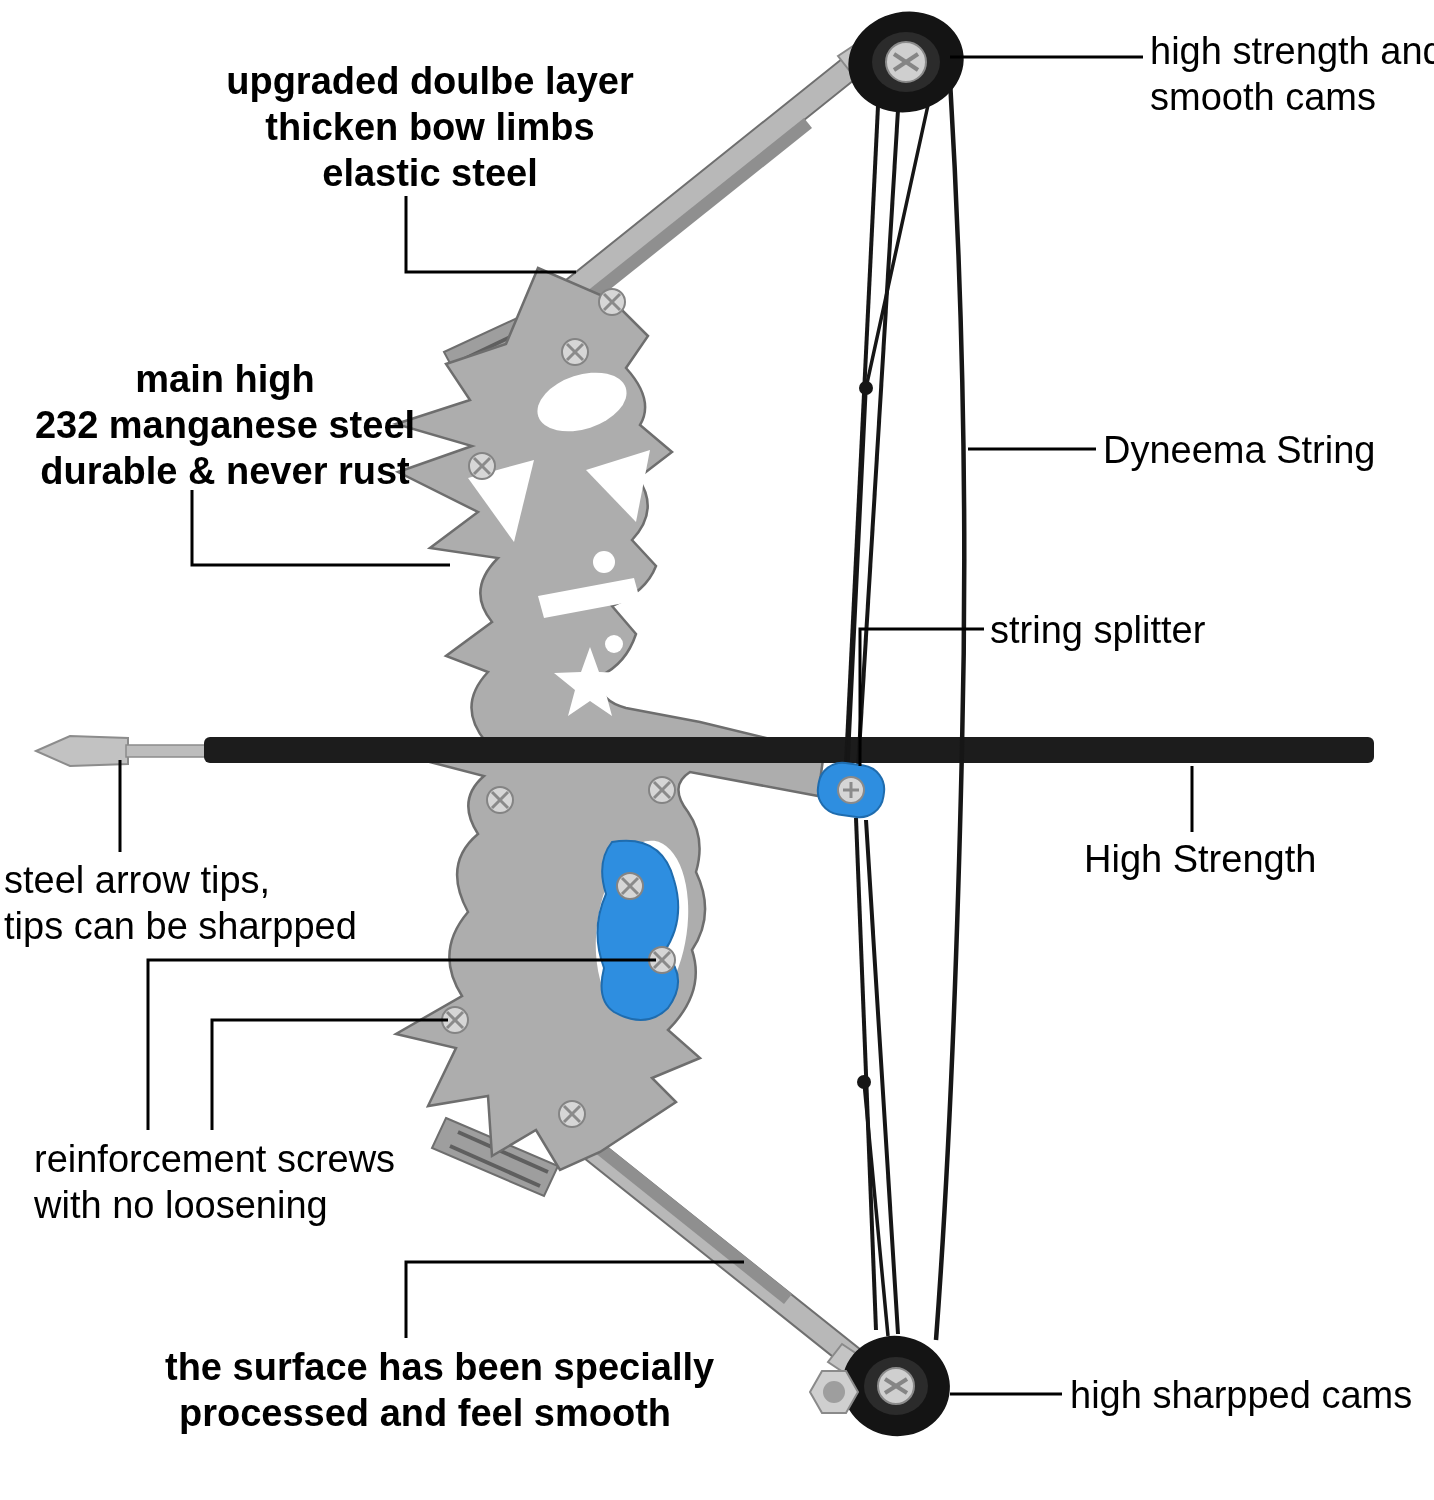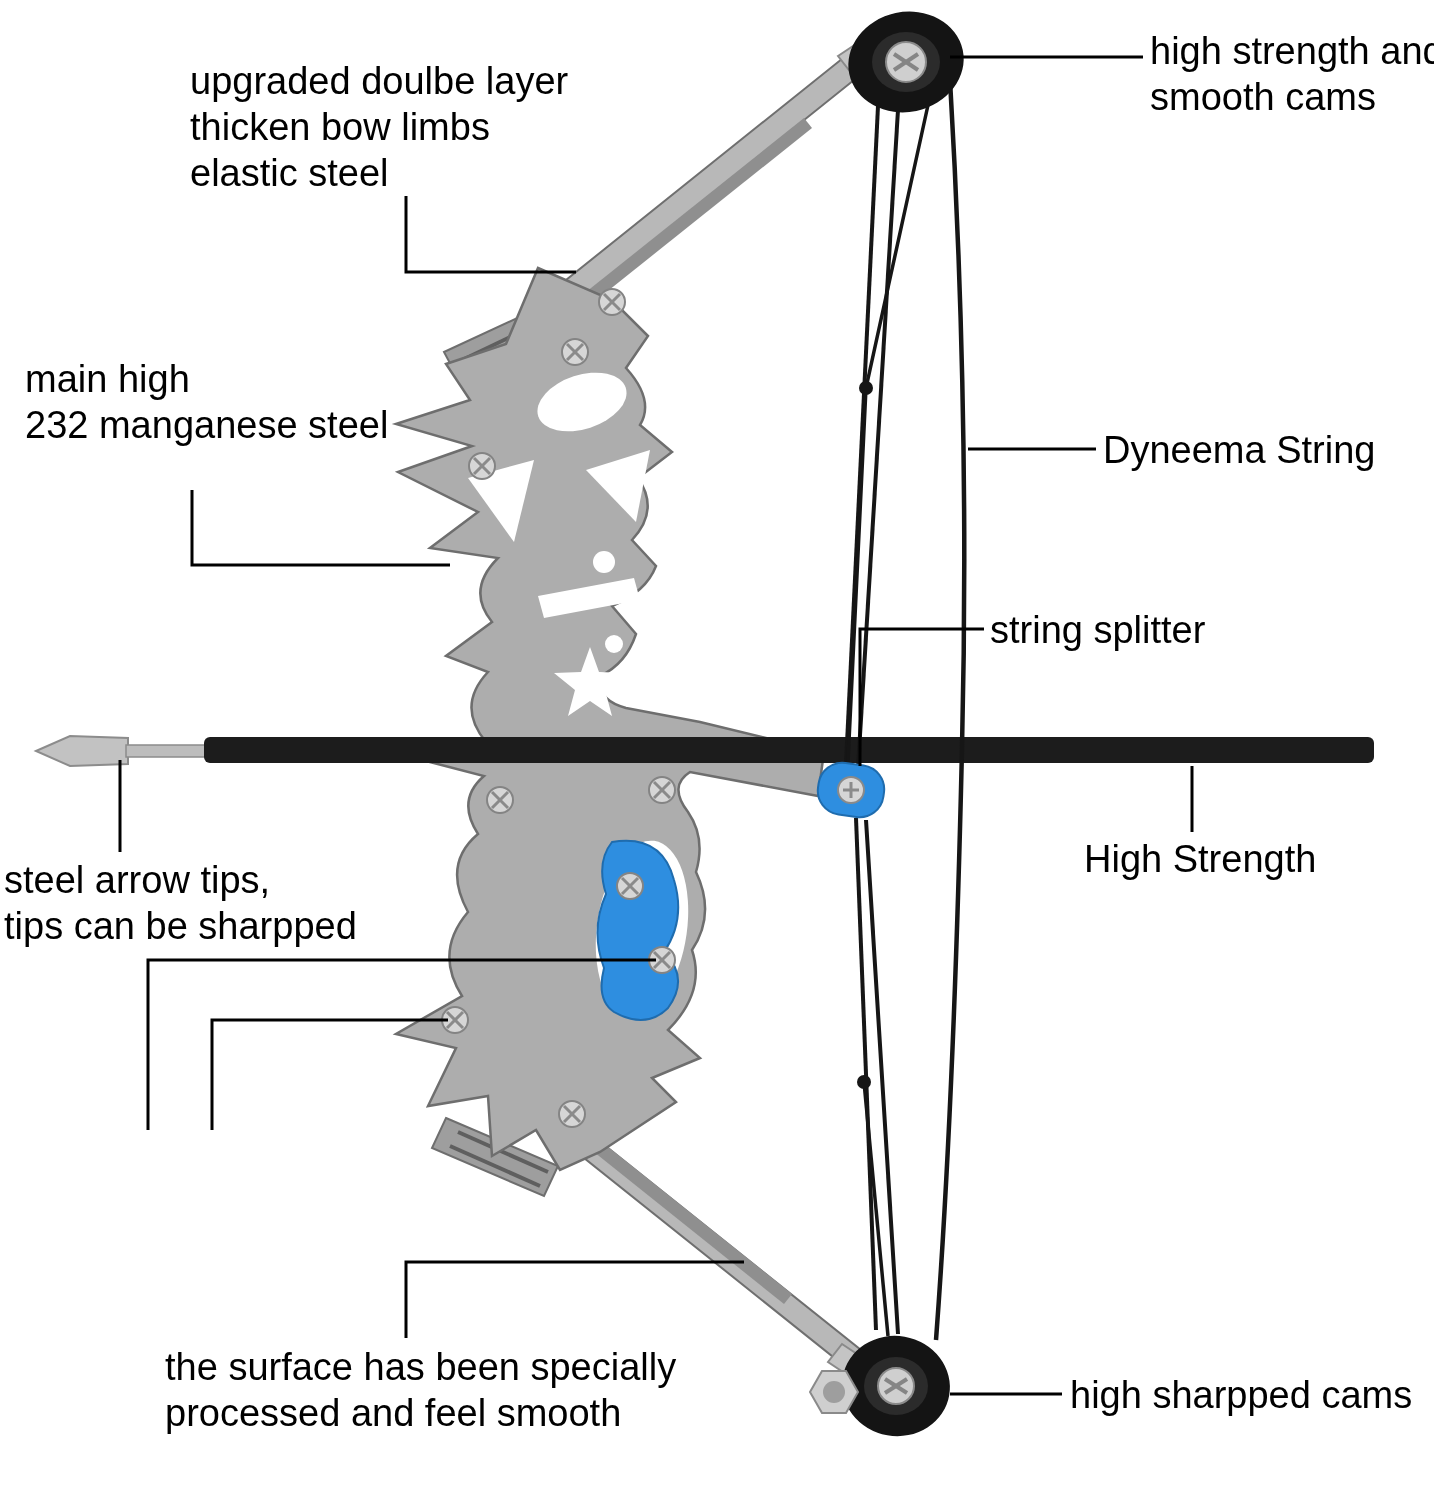--- a/index.html
+++ b/index.html
@@ -11,21 +11,21 @@
     overflow:hidden;
   }
   .stage svg{position:absolute;left:0;top:0;}
   .label{
     position:absolute;
     color:#000;
     font-size:38px;
     line-height:46px;
     white-space:nowrap;
   }
-  .label.center{}
+  .label.center{text-align:center;font-weight:bold;}
 </style>
 </head>
 <body>
 
 <div class="stage">
 
   <svg width="1434" height="1500" viewBox="0 0 1434 1500">
 
     <g>
       <polygon points="556,288 868,38 884,56 572,306" fill="#b8b8b8" stroke="#6f6f6f" stroke-width="2"></polygon>
@@ -154,20 +154,21 @@
 
   <div class="label center" style="left:190px;top:58px;width:480px">
     <div>upgraded doulbe layer</div>
     <div>thicken bow limbs</div>
     <div>elastic steel</div>
   </div>
 
   <div class="label center" style="left:25px;top:356px;width:400px">
     <div>main high</div>
     <div>232 manganese steel</div>
+    <div>durable &amp; never rust</div>
   </div>
 
   <div class="label" style="left:1150px;top:28px">
     <div>high strength and</div>
     <div>smooth cams</div>
   </div>
 
   <div class="label" style="left:1103px;top:427px">
     <div>Dyneema String</div>
   </div>
@@ -178,20 +179,24 @@
 
   <div class="label" style="left:1084px;top:836px">
     <div>High Strength</div>
   </div>
 
   <div class="label" style="left:4px;top:857px">
     <div>steel arrow tips,</div>
     <div>tips can be sharpped</div>
   </div>
 
+  <div class="label" style="left:34px;top:1136px">
+    <div>reinforcement screws</div>
+    <div>with no loosening</div>
+  </div>
 
   <div class="label center" style="left:165px;top:1344px;width:520px">
     <div>the surface has been specially</div>
     <div>processed and feel smooth</div>
   </div>
 
   <div class="label" style="left:1070px;top:1372px">
     <div>high sharpped cams</div>
   </div>
 

